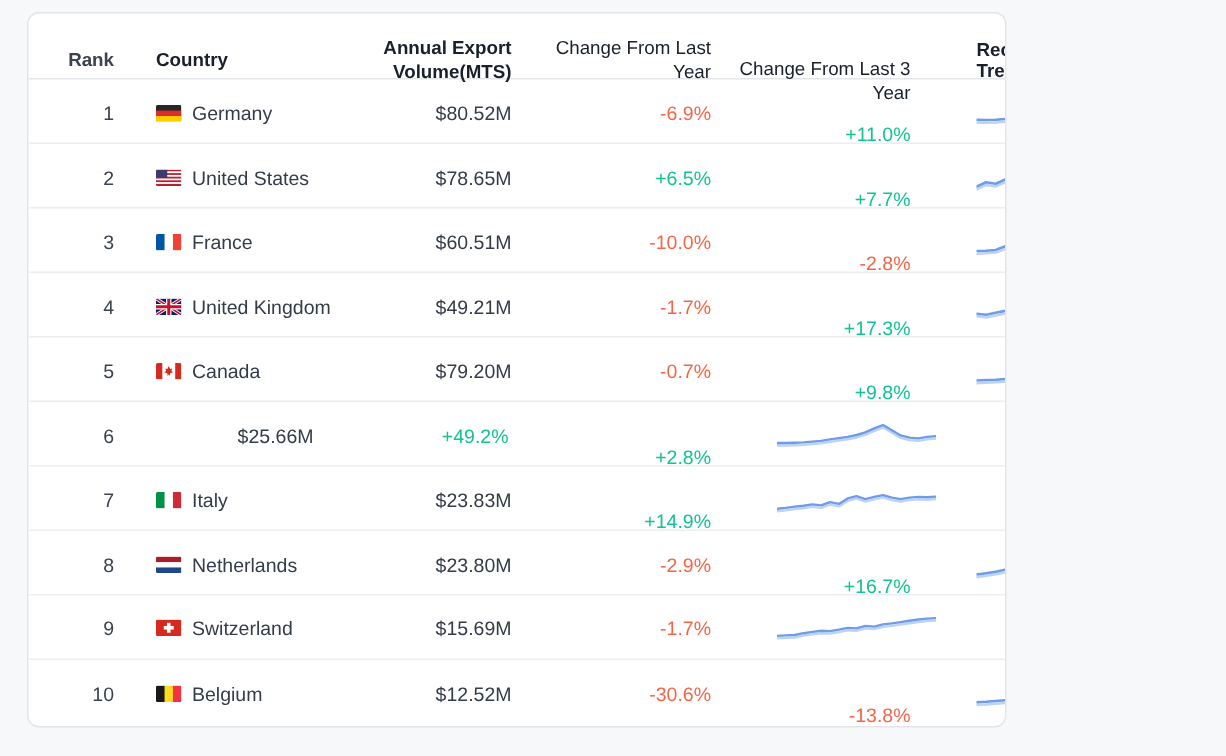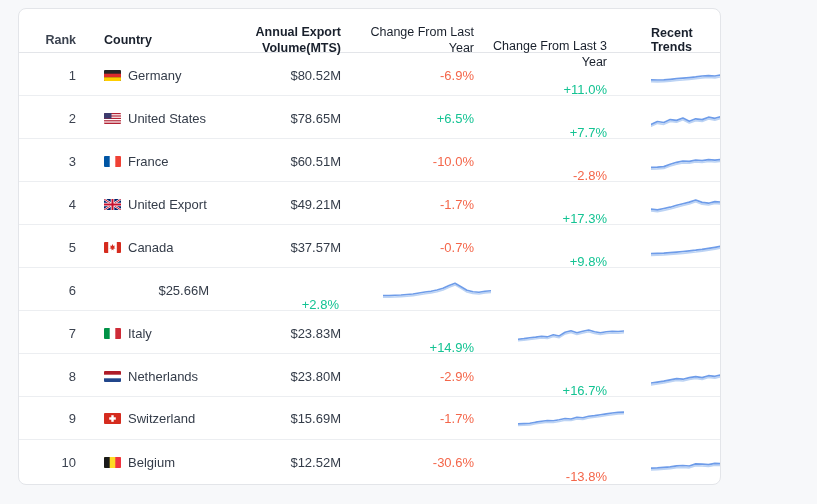--- a/index.html
+++ b/index.html
@@ -5,21 +5,21 @@
   * { box-sizing: border-box; margin: 0; padding: 0; }
   html, body {
     width: 817px; height: 504px;
     background: var(--page-bg, #f7f8fa);
     font-family: "Liberation Sans", sans-serif;
     overflow: hidden;
   }
   .table-card {
     position: absolute;
     left: 18px; top: 8px;
-    width: 703px; height: 477px;
+    width: 653px; height: 477px;
     background: var(--card-bg, #ffffff);
     border: 1px solid var(--border, #e3e5e9);
     border-radius: 8px;
     overflow: hidden;
   }
   .grid-row {
     display: grid;
     grid-template-columns: 57px 148px 132px 135px 133px 1fr;
     align-items: center;
   }
@@ -152,21 +152,21 @@
     <div class="cell-country">
       <span class="flag">
             <svg width="17" height="11" viewBox="0 0 17 11">
               <rect width="17" height="11" fill="#012169"></rect>
               <path d="M0,0 L17,11 M17,0 L0,11" stroke="#fff" stroke-width="2.2"></path>
               <path d="M0,0 L17,11 M17,0 L0,11" stroke="#c8102e" stroke-width="1"></path>
               <path d="M8.5,0 V11 M0,5.5 H17" stroke="#fff" stroke-width="3.6"></path>
               <path d="M8.5,0 V11 M0,5.5 H17" stroke="#c8102e" stroke-width="2"></path>
             </svg>
           </span>
-      <span>United Export</span>
+      <span>United Kingdom</span>
     </div>
     <div class="cell-export">$49.21M</div>
     <div class="cell-chg1 neg">-1.7%</div>
     <div class="cell-chg3 pos">+17.3%</div>
     <div class="cell-trend">
       <svg class="sparkline" width="115" height="24" viewBox="0 0 115 24">
             <polyline points="0.0,18.9 6.4,19.6 12.8,18.3 19.2,17.0 25.6,15.1 31.9,13.5 38.3,11.9 44.7,9.8 51.1,12.2 57.5,13.0 63.9,11.4 70.3,11.9 76.7,10.6 83.1,11.2 89.4,11.7 95.8,10.6 102.2,8.7 108.6,7.7 115.0,8.0" fill="none" stroke="#bcd3f4" stroke-width="1.7" stroke-linejoin="round" stroke-linecap="round"></polyline>
             <polyline points="0.0,17.1 6.4,17.8 12.8,16.5 19.2,15.2 25.6,13.3 31.9,11.7 38.3,10.1 44.7,8.0 51.1,10.4 57.5,11.2 63.9,9.6 70.3,10.1 76.7,8.8 83.1,9.4 89.4,9.9 95.8,8.8 102.2,6.9 108.6,5.9 115.0,6.2" fill="none" stroke="#6e9ce9" stroke-width="1.7" stroke-linejoin="round" stroke-linecap="round"></polyline>
           </svg>
     </div>
@@ -178,34 +178,35 @@
       <span class="flag">
             <svg width="17" height="11" viewBox="0 0 17 11">
               <rect width="17" height="11" fill="#fff"></rect>
               <rect width="4.2" height="11" fill="#d52b1e"></rect>
               <rect x="12.8" width="4.2" height="11" fill="#d52b1e"></rect>
               <path d="M8.5,2 L9.4,4 L10.8,3.6 L10.2,5.4 L11.5,6.2 L9.4,6.8 L9.4,8.6 L8.5,7.6 L7.6,8.6 L7.6,6.8 L5.5,6.2 L6.8,5.4 L6.2,3.6 L7.6,4 Z" fill="#d52b1e"></path>
             </svg>
           </span>
       <span>Canada</span>
     </div>
-    <div class="cell-export">$37.57M</div>
+    <div class="cell-export">$79.20M</div>
     <div class="cell-chg1 neg">-0.7%</div>
     <div class="cell-chg3 pos">+9.8%</div>
     <div class="cell-trend">
       <svg class="sparkline" width="115" height="24" viewBox="0 0 115 24">
             <polyline points="0.0,20.5 6.4,20.2 12.8,19.9 19.2,19.4 25.6,18.9 31.9,18.3 38.3,17.6 44.7,17.0 51.1,16.2 57.5,15.1 63.9,14.1 70.3,13.0 76.7,11.9 83.1,9.3 89.4,11.2 95.8,11.7 102.2,10.6 108.6,10.3 115.0,10.4" fill="none" stroke="#bcd3f4" stroke-width="1.7" stroke-linejoin="round" stroke-linecap="round"></polyline>
             <polyline points="0.0,18.7 6.4,18.4 12.8,18.1 19.2,17.6 25.6,17.1 31.9,16.5 38.3,15.8 44.7,15.2 51.1,14.4 57.5,13.3 63.9,12.3 70.3,11.2 76.7,10.1 83.1,7.5 89.4,9.4 95.8,9.9 102.2,8.8 108.6,8.5 115.0,8.6" fill="none" stroke="#6e9ce9" stroke-width="1.7" stroke-linejoin="round" stroke-linecap="round"></polyline>
           </svg>
     </div>
   </div>
 
   <div class="grid-row trow">
     <div class="cell-rank">6</div>
     <div class="cell-export">$25.66M</div>
+    <div class="cell-chg1 pos">+49.2%</div>
     <div class="cell-chg3 pos">+2.8%</div>
     <div class="cell-trend">
       <svg class="sparkline" width="115" height="24" viewBox="0 0 115 24">
             <polyline points="0.0,19.6 6.4,19.6 12.8,19.4 19.2,19.1 25.6,18.6 31.9,18.0 38.3,17.0 44.7,16.0 51.1,15.1 57.5,13.8 63.9,11.9 70.3,9.0 76.7,6.6 83.1,10.3 89.4,14.1 95.8,15.7 102.2,16.2 108.6,15.1 115.0,14.6" fill="none" stroke="#bcd3f4" stroke-width="1.7" stroke-linejoin="round" stroke-linecap="round"></polyline>
             <polyline points="0.0,17.8 6.4,17.8 12.8,17.6 19.2,17.3 25.6,16.8 31.9,16.2 38.3,15.2 44.7,14.2 51.1,13.3 57.5,12.0 63.9,10.1 70.3,7.2 76.7,4.8 83.1,8.5 89.4,12.3 95.8,13.9 102.2,14.4 108.6,13.3 115.0,12.8" fill="none" stroke="#6e9ce9" stroke-width="1.7" stroke-linejoin="round" stroke-linecap="round"></polyline>
           </svg>
     </div>
   </div>
 
   <div class="grid-row trow">

